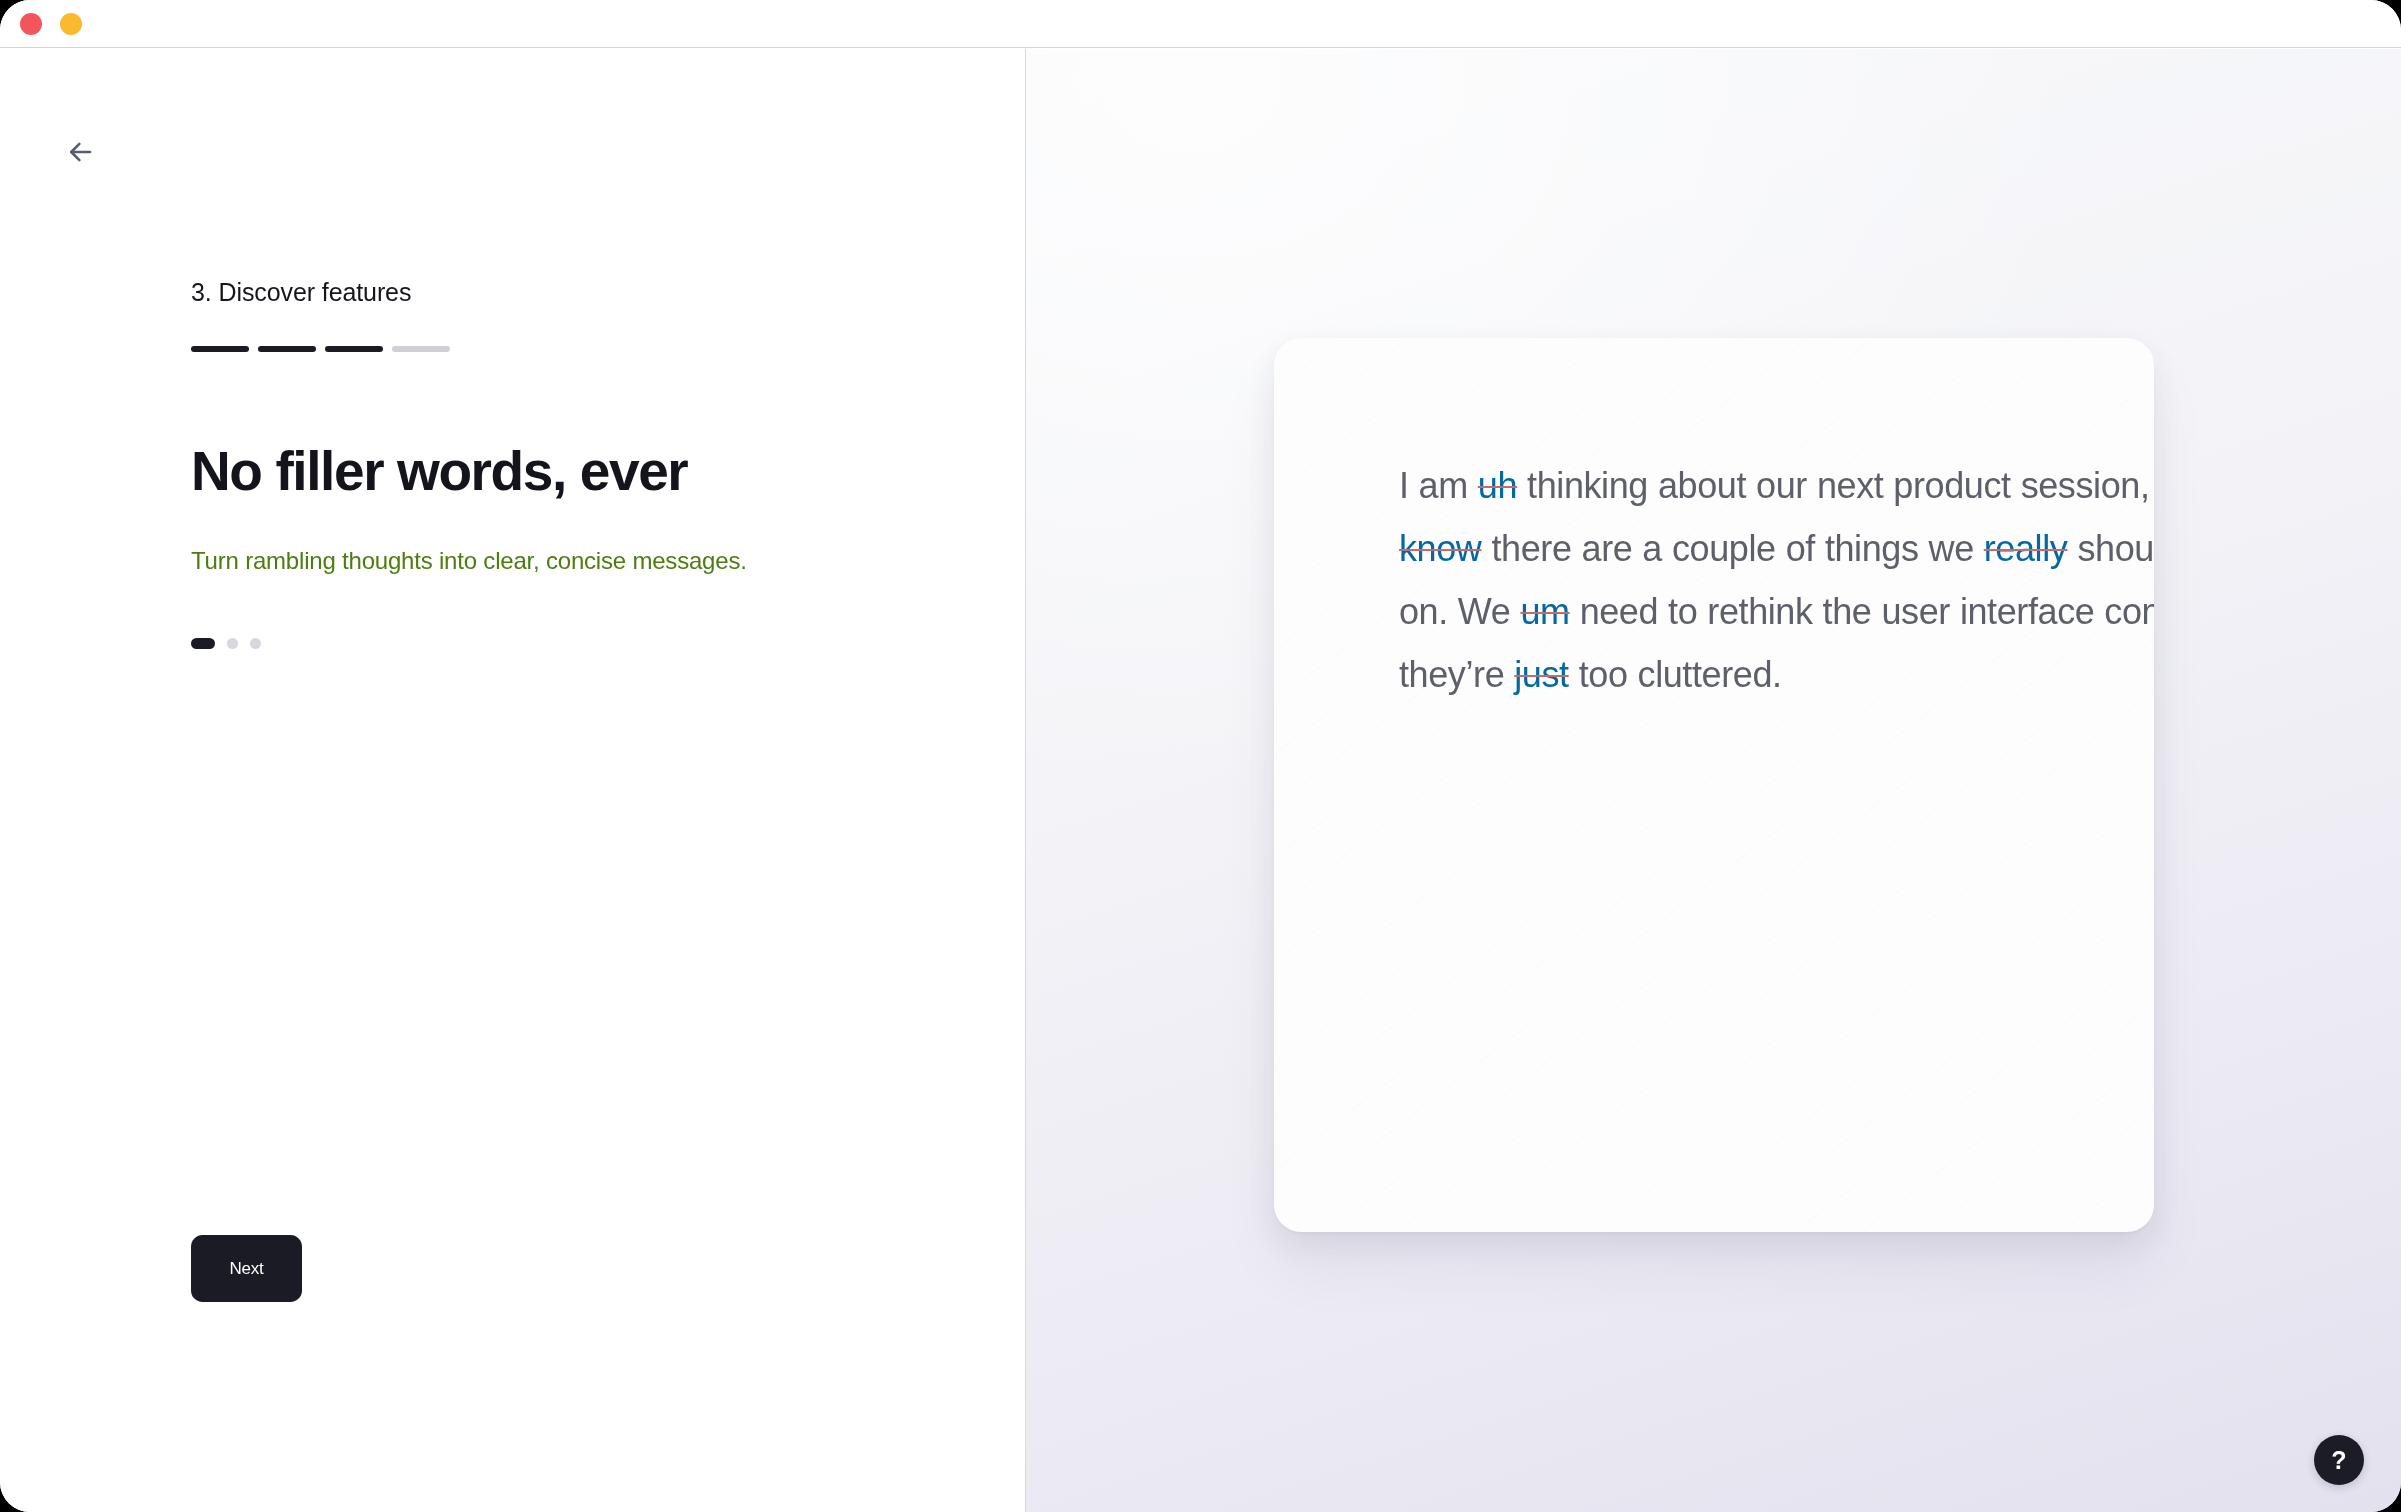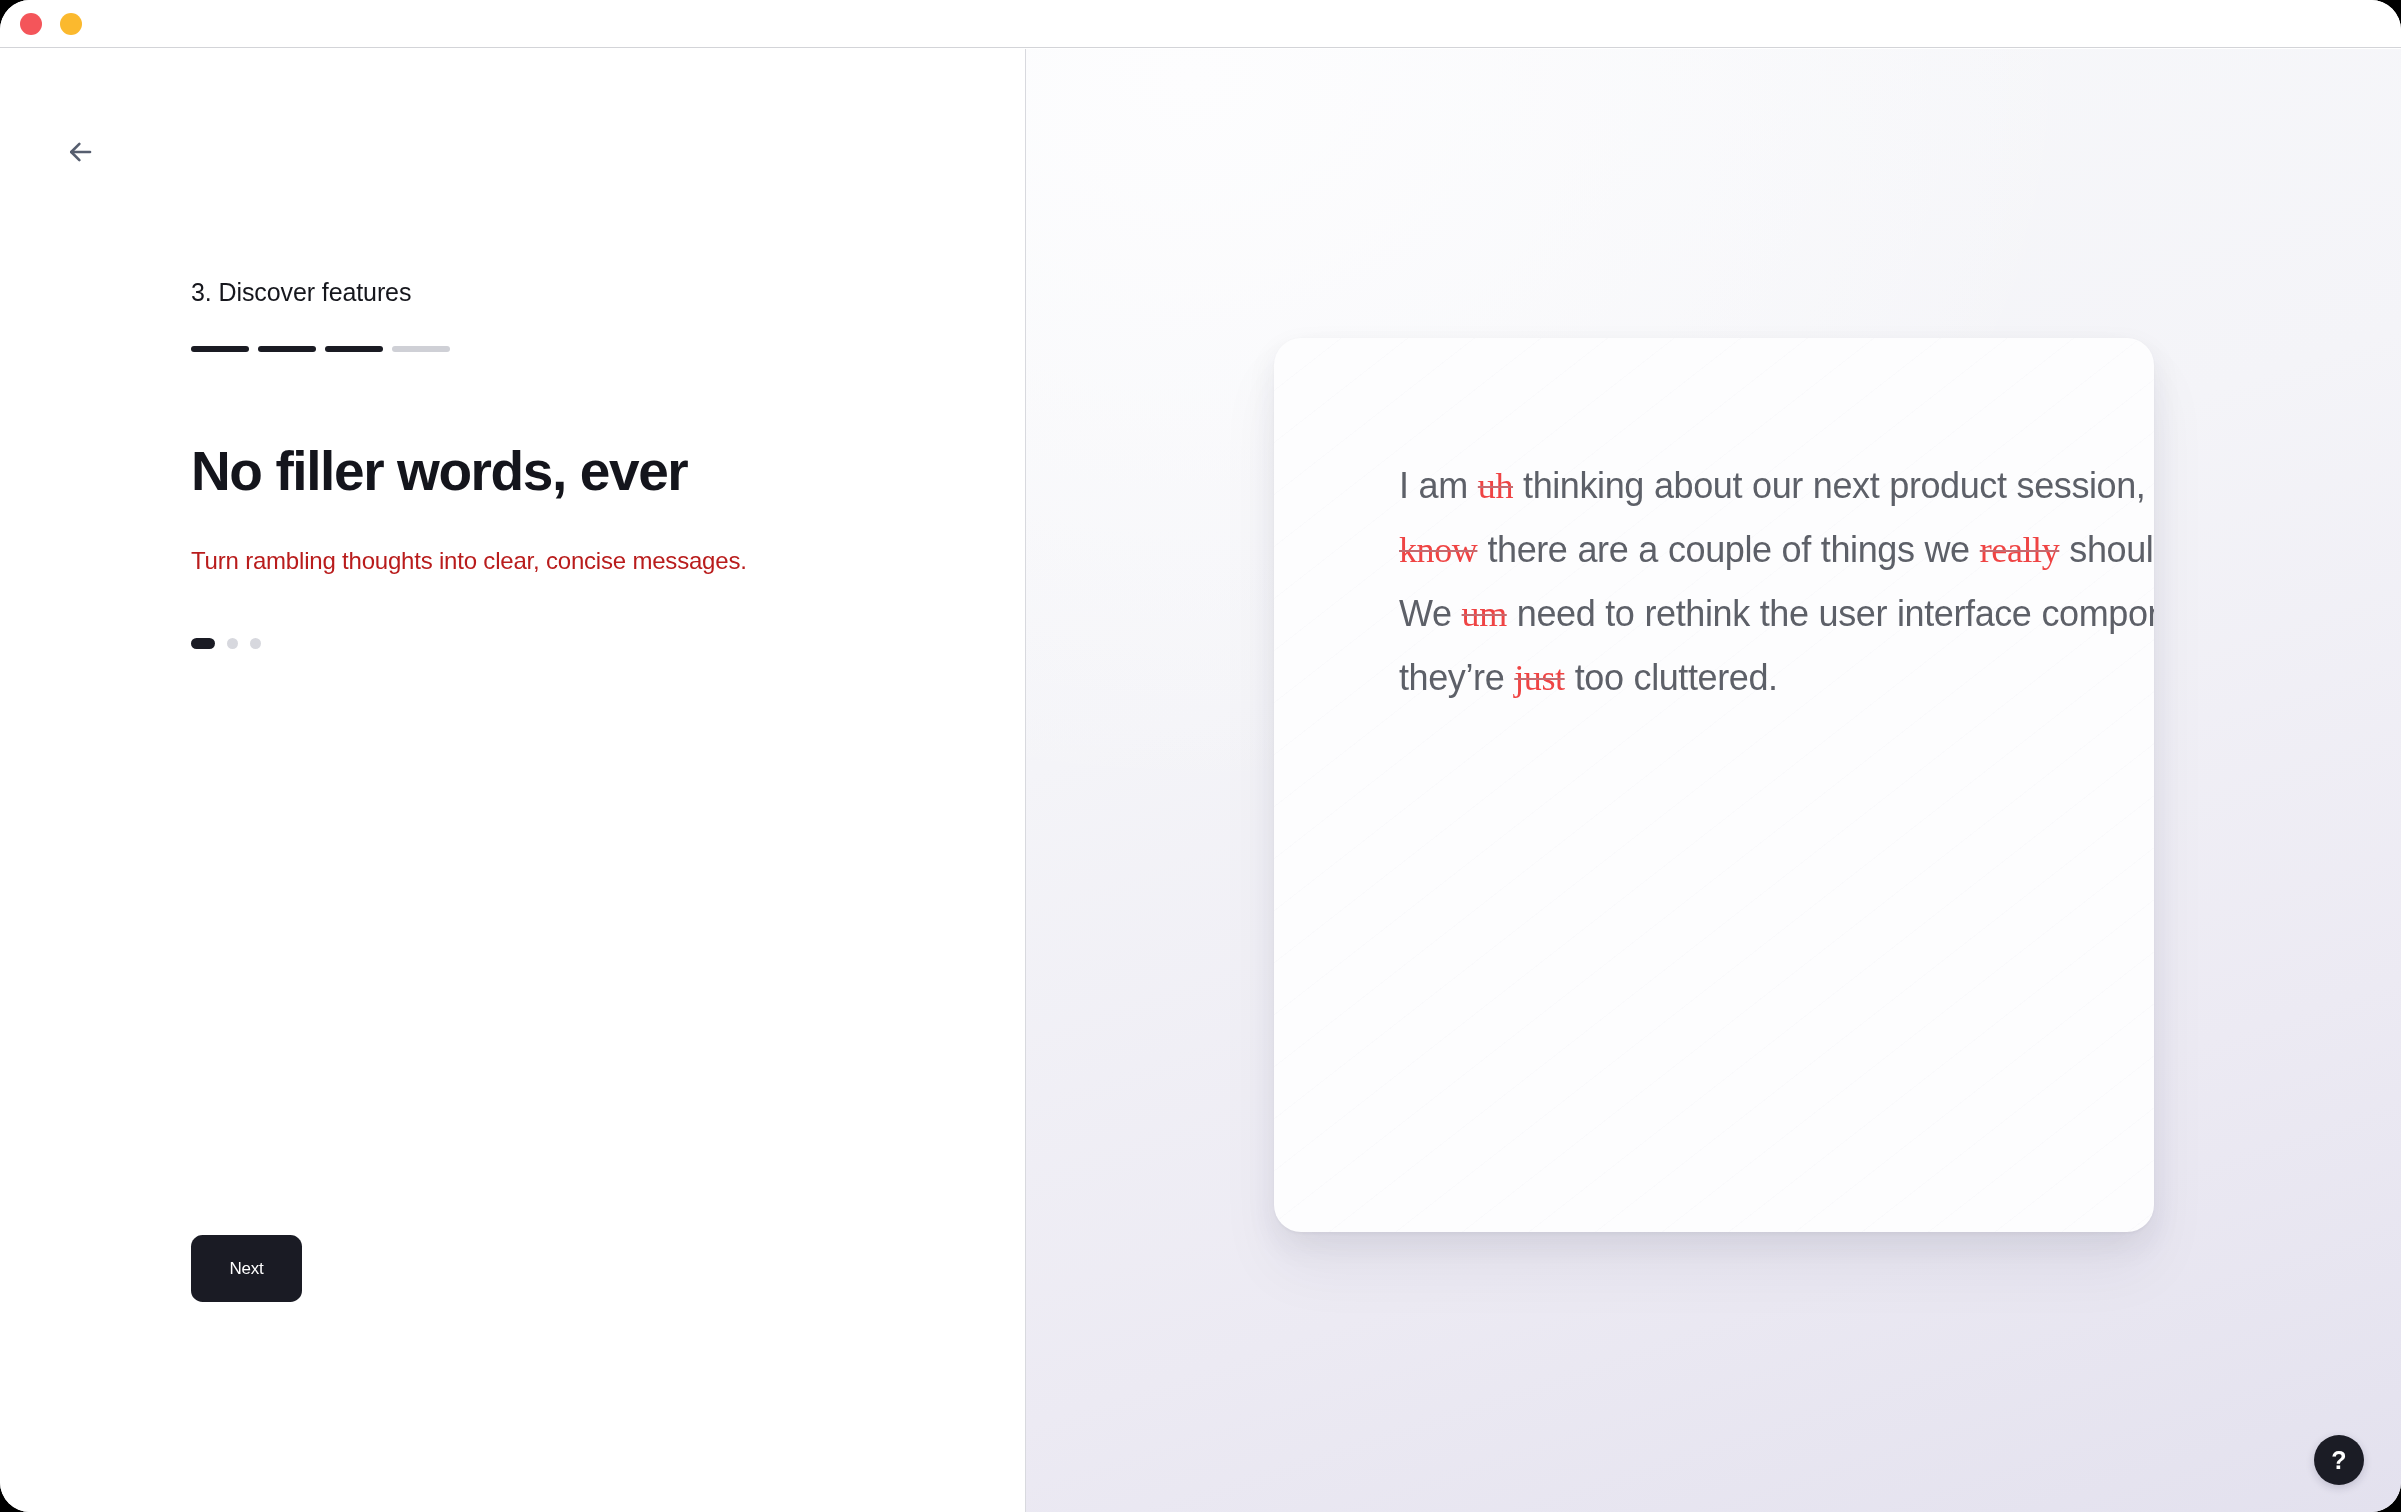--- a/index.html
+++ b/index.html
@@ -112,21 +112,21 @@
     line-height: 1.12;
     font-weight: 700;
     color: #14151c;
     letter-spacing: -1.4px;
   }
 
   .subcopy {
     margin-top: 41px;
     font-size: 24px;
     line-height: 1.48;
-    color: #b91c1c;
+    color: #4d7c0f;
     letter-spacing: -0.2px;
     max-width: 587px;
   }
 
   .carousel-dots {
     display: flex;
     align-items: center;
     gap: 11.6px;
     margin-top: 59px;
   }
@@ -207,25 +207,24 @@
     top: 116px;
     width: 934px;           
     font-size: 36px;
     line-height: 63px;
     color: #5d6068;
     letter-spacing: -0.4px;
     white-space: normal;
     word-spacing: 0.4px;
   }
   .filler {
-    color: #ef4444;
+    color: #0369a1;
     text-decoration: line-through;
     text-decoration-thickness: 2.2px;
     text-decoration-color: #c46b70;
-    font-family: Liberation Serif, serif;
   }
 
   .help-button {
     position: absolute;
     right: 37px;
     bottom: 27px;
     width: 50px;
     height: 50px;
     border-radius: 50%;
     background: #1b1c25;

